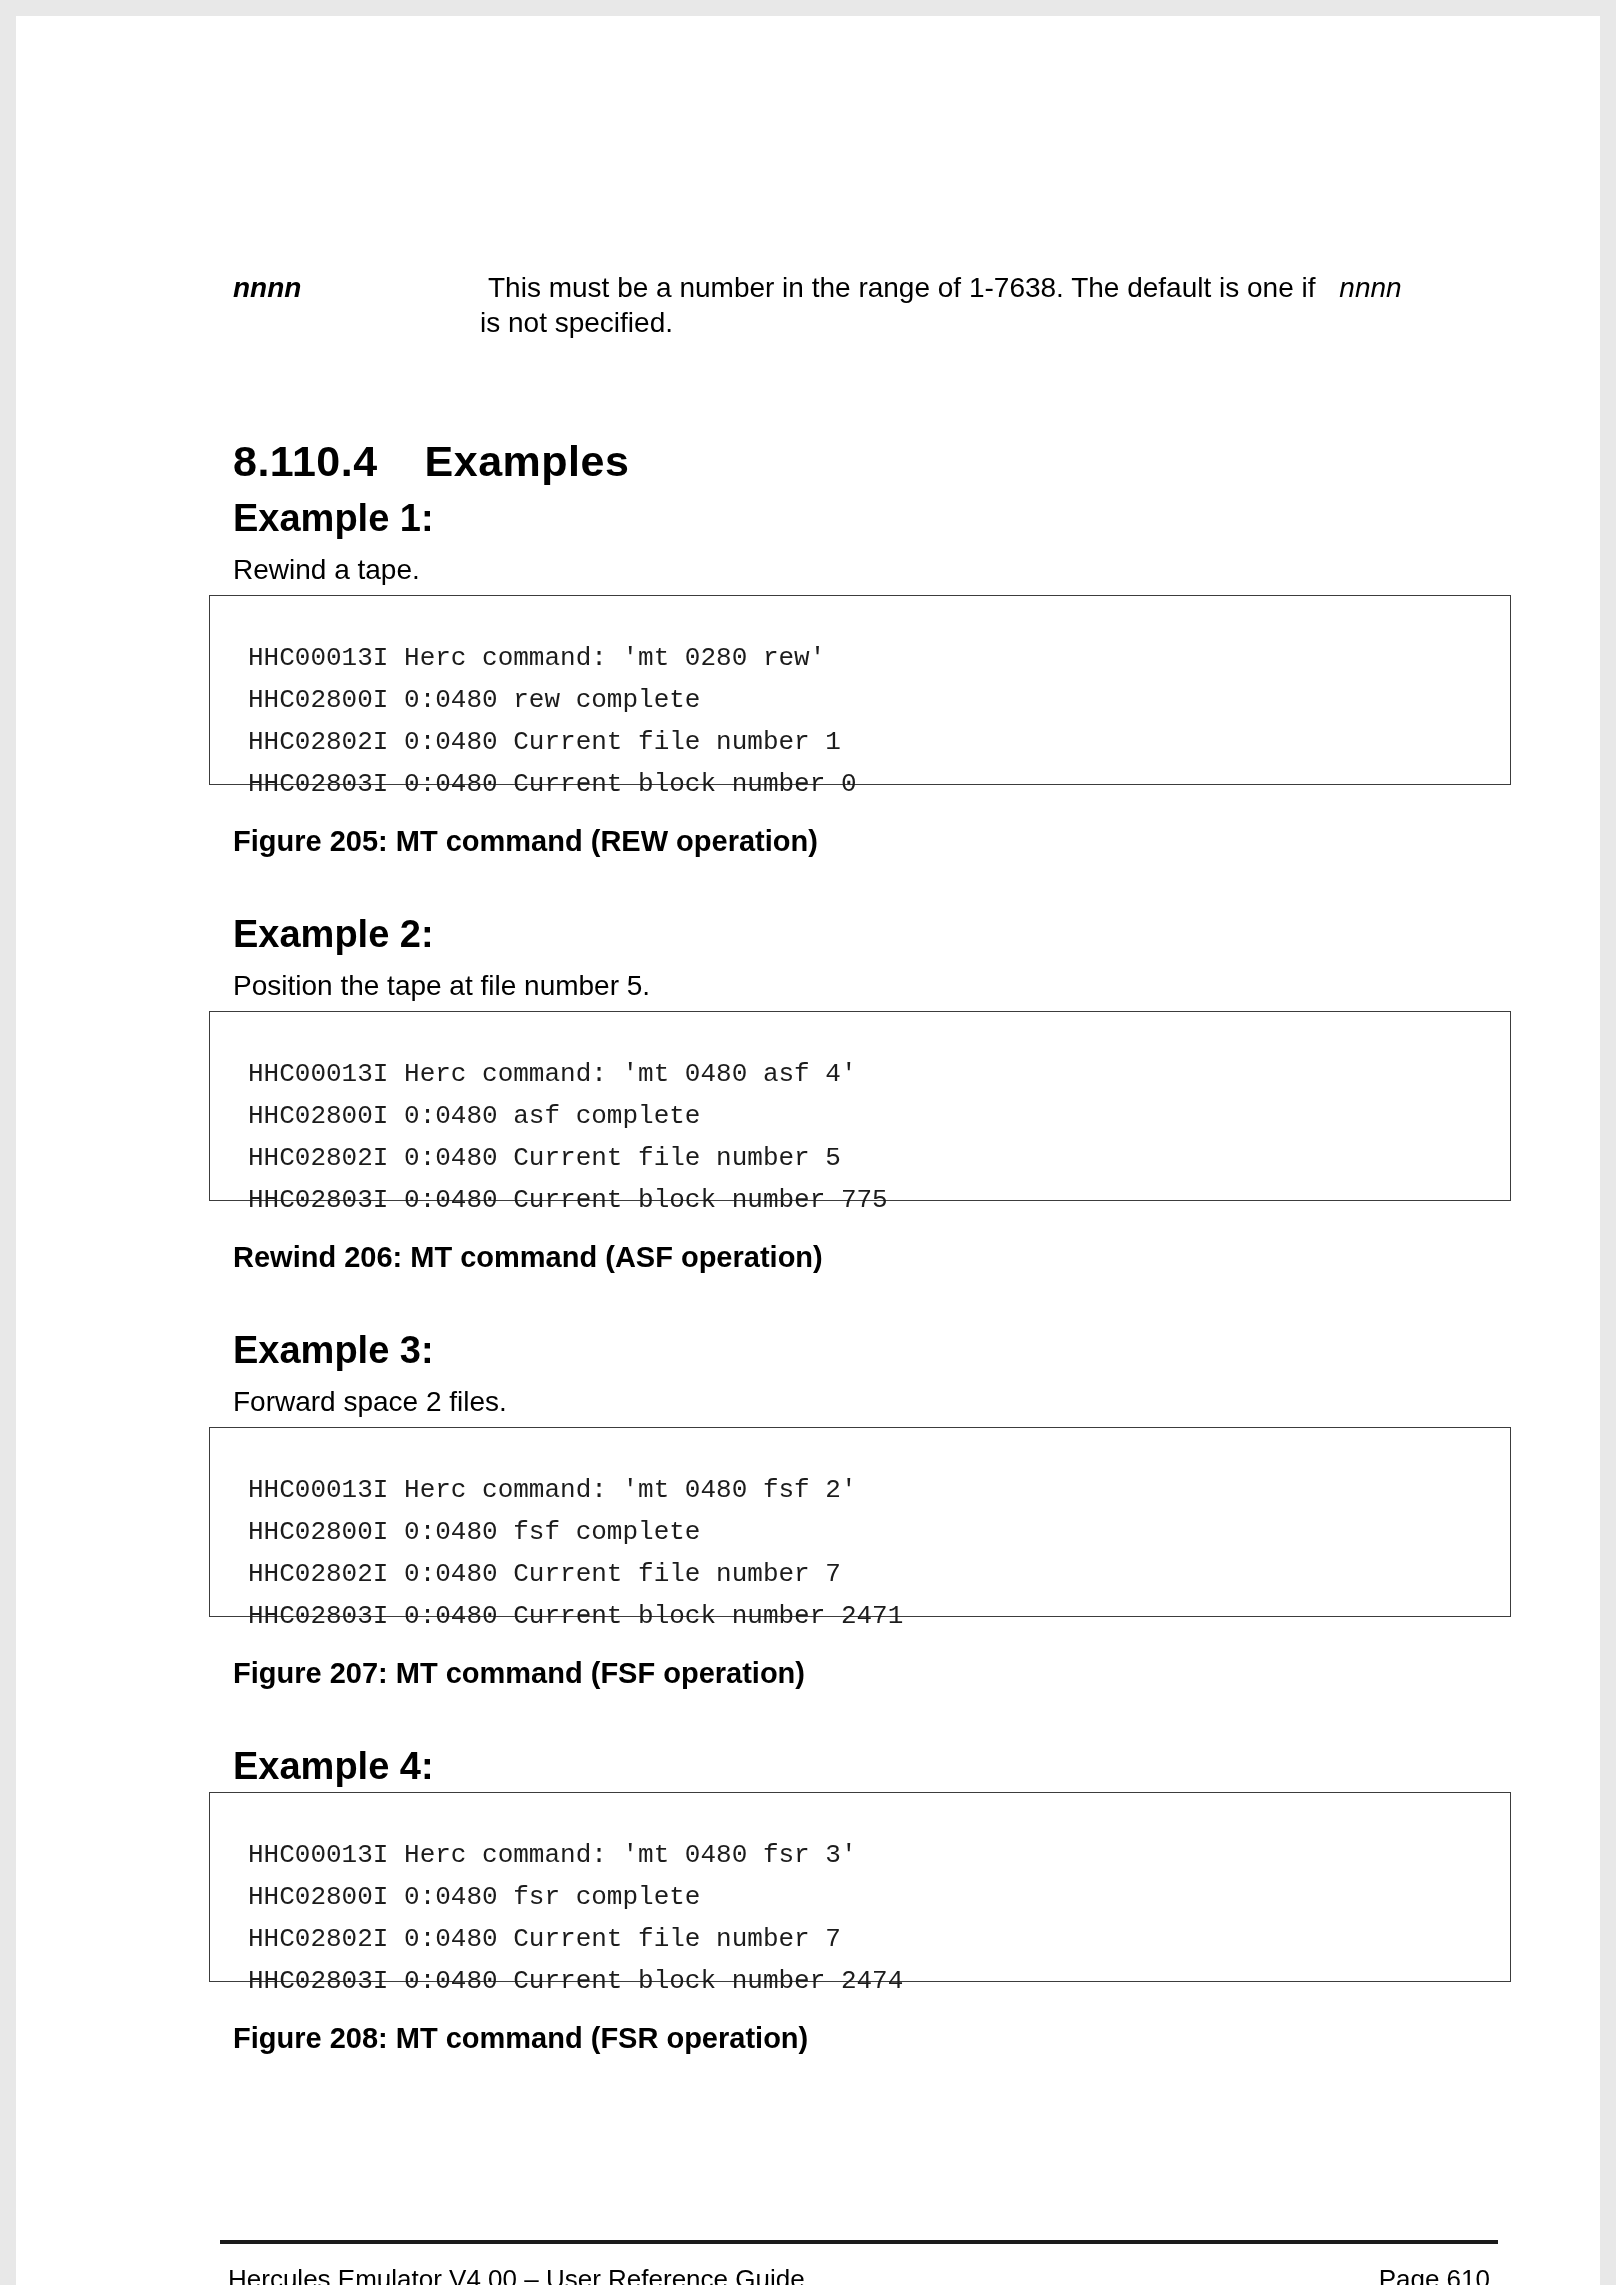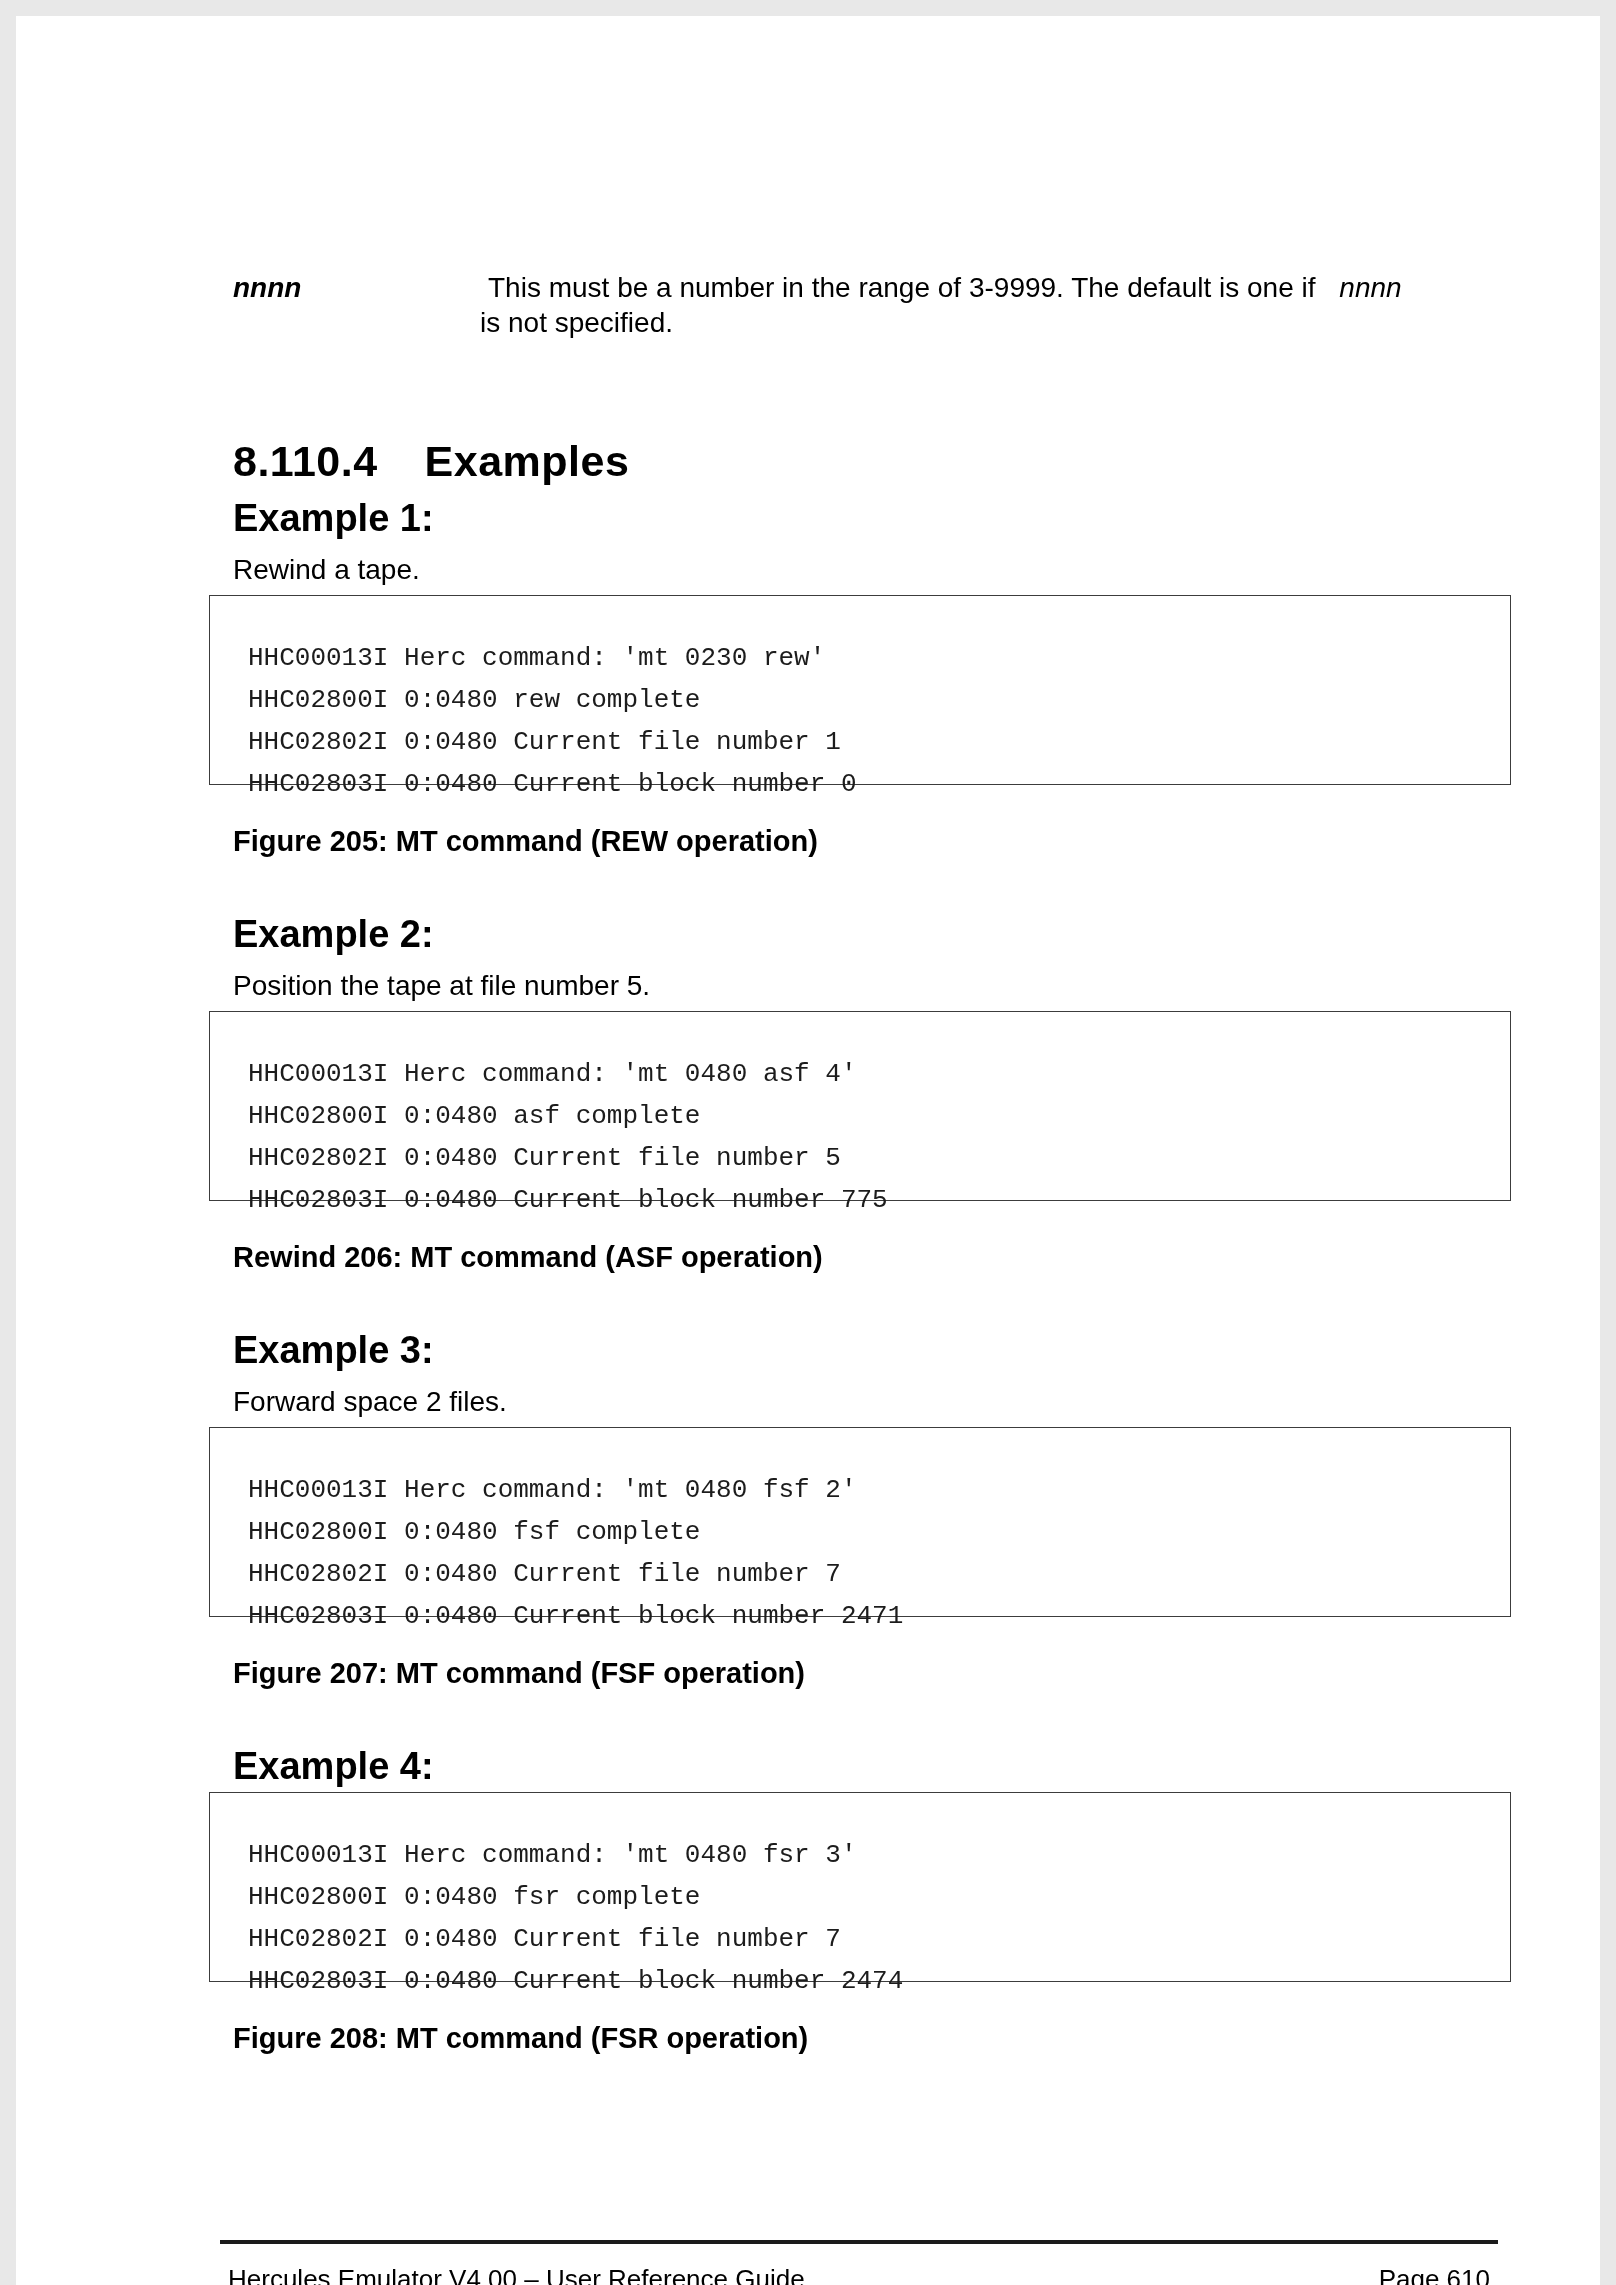--- a/index.html
+++ b/index.html
@@ -93,30 +93,30 @@
   }
 </style>
 </head>
 <body>
 
 <div class="page">
   <div class="content">
 
     <div class="param-row">
       <div class="param-name">nnnn</div>
-      <div class="param-desc"><span>This must be a number in the range of 3-9999. The default is one if </span><span class="italic">nnnn</span><span> is not specified.</span></div>
+      <div class="param-desc"><span>This must be a number in the range of 1-7638. The default is one if </span><span class="italic">nnnn</span><span> is not specified.</span></div>
     </div>
 
     <h2 class="section-heading"><span class="heading-number">8.110.4</span><span>Examples</span></h2>
 
     <section class="example">
       <div class="example-label">Example 1:</div>
       <div class="example-intro">Rewind a tape.</div>
       <div class="codebox">
-        <div class="code-line">HHC00013I Herc command: 'mt 0230 rew'</div>
+        <div class="code-line">HHC00013I Herc command: 'mt 0280 rew'</div>
         <div class="code-line">HHC02800I 0:0480 rew complete</div>
         <div class="code-line">HHC02802I 0:0480 Current file number 1</div>
         <div class="code-line">HHC02803I 0:0480 Current block number 0</div>
       </div>
       <div class="figure-caption">Figure 205: MT command (REW operation)</div>
     </section>
 
     <section class="example">
       <div class="example-label">Example 2:</div>
       <div class="example-intro">Position the tape at file number 5.</div>

